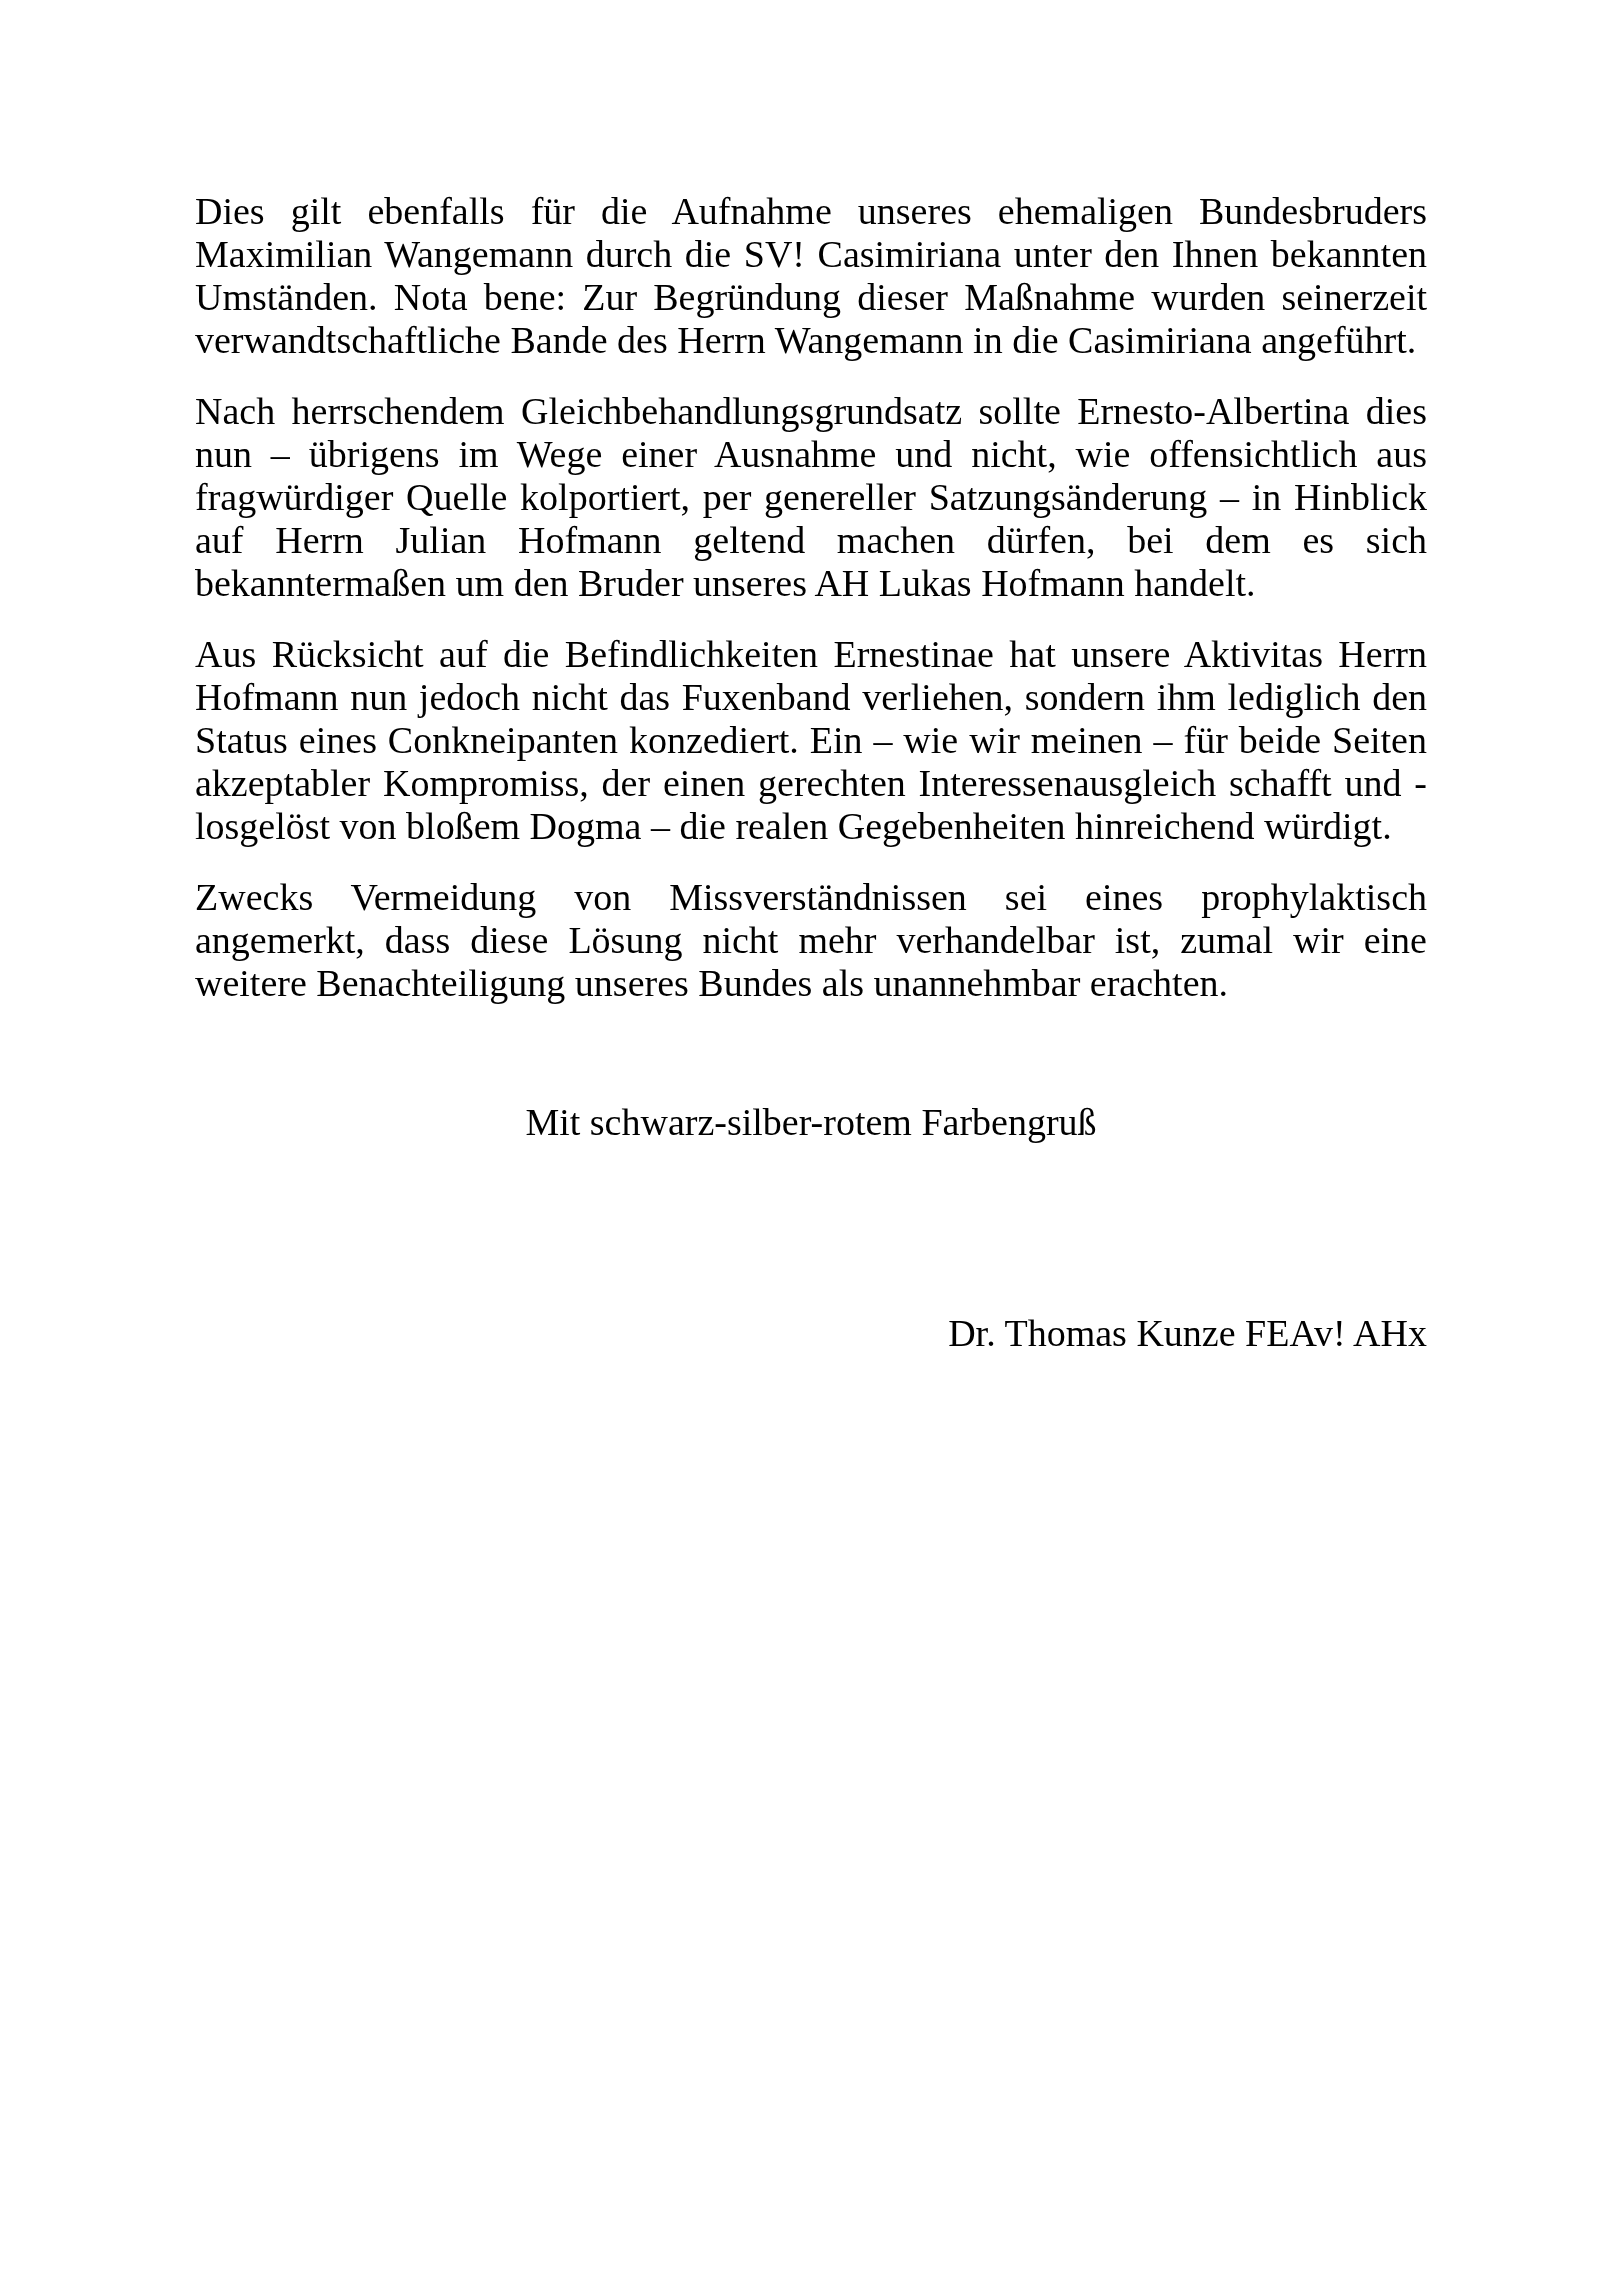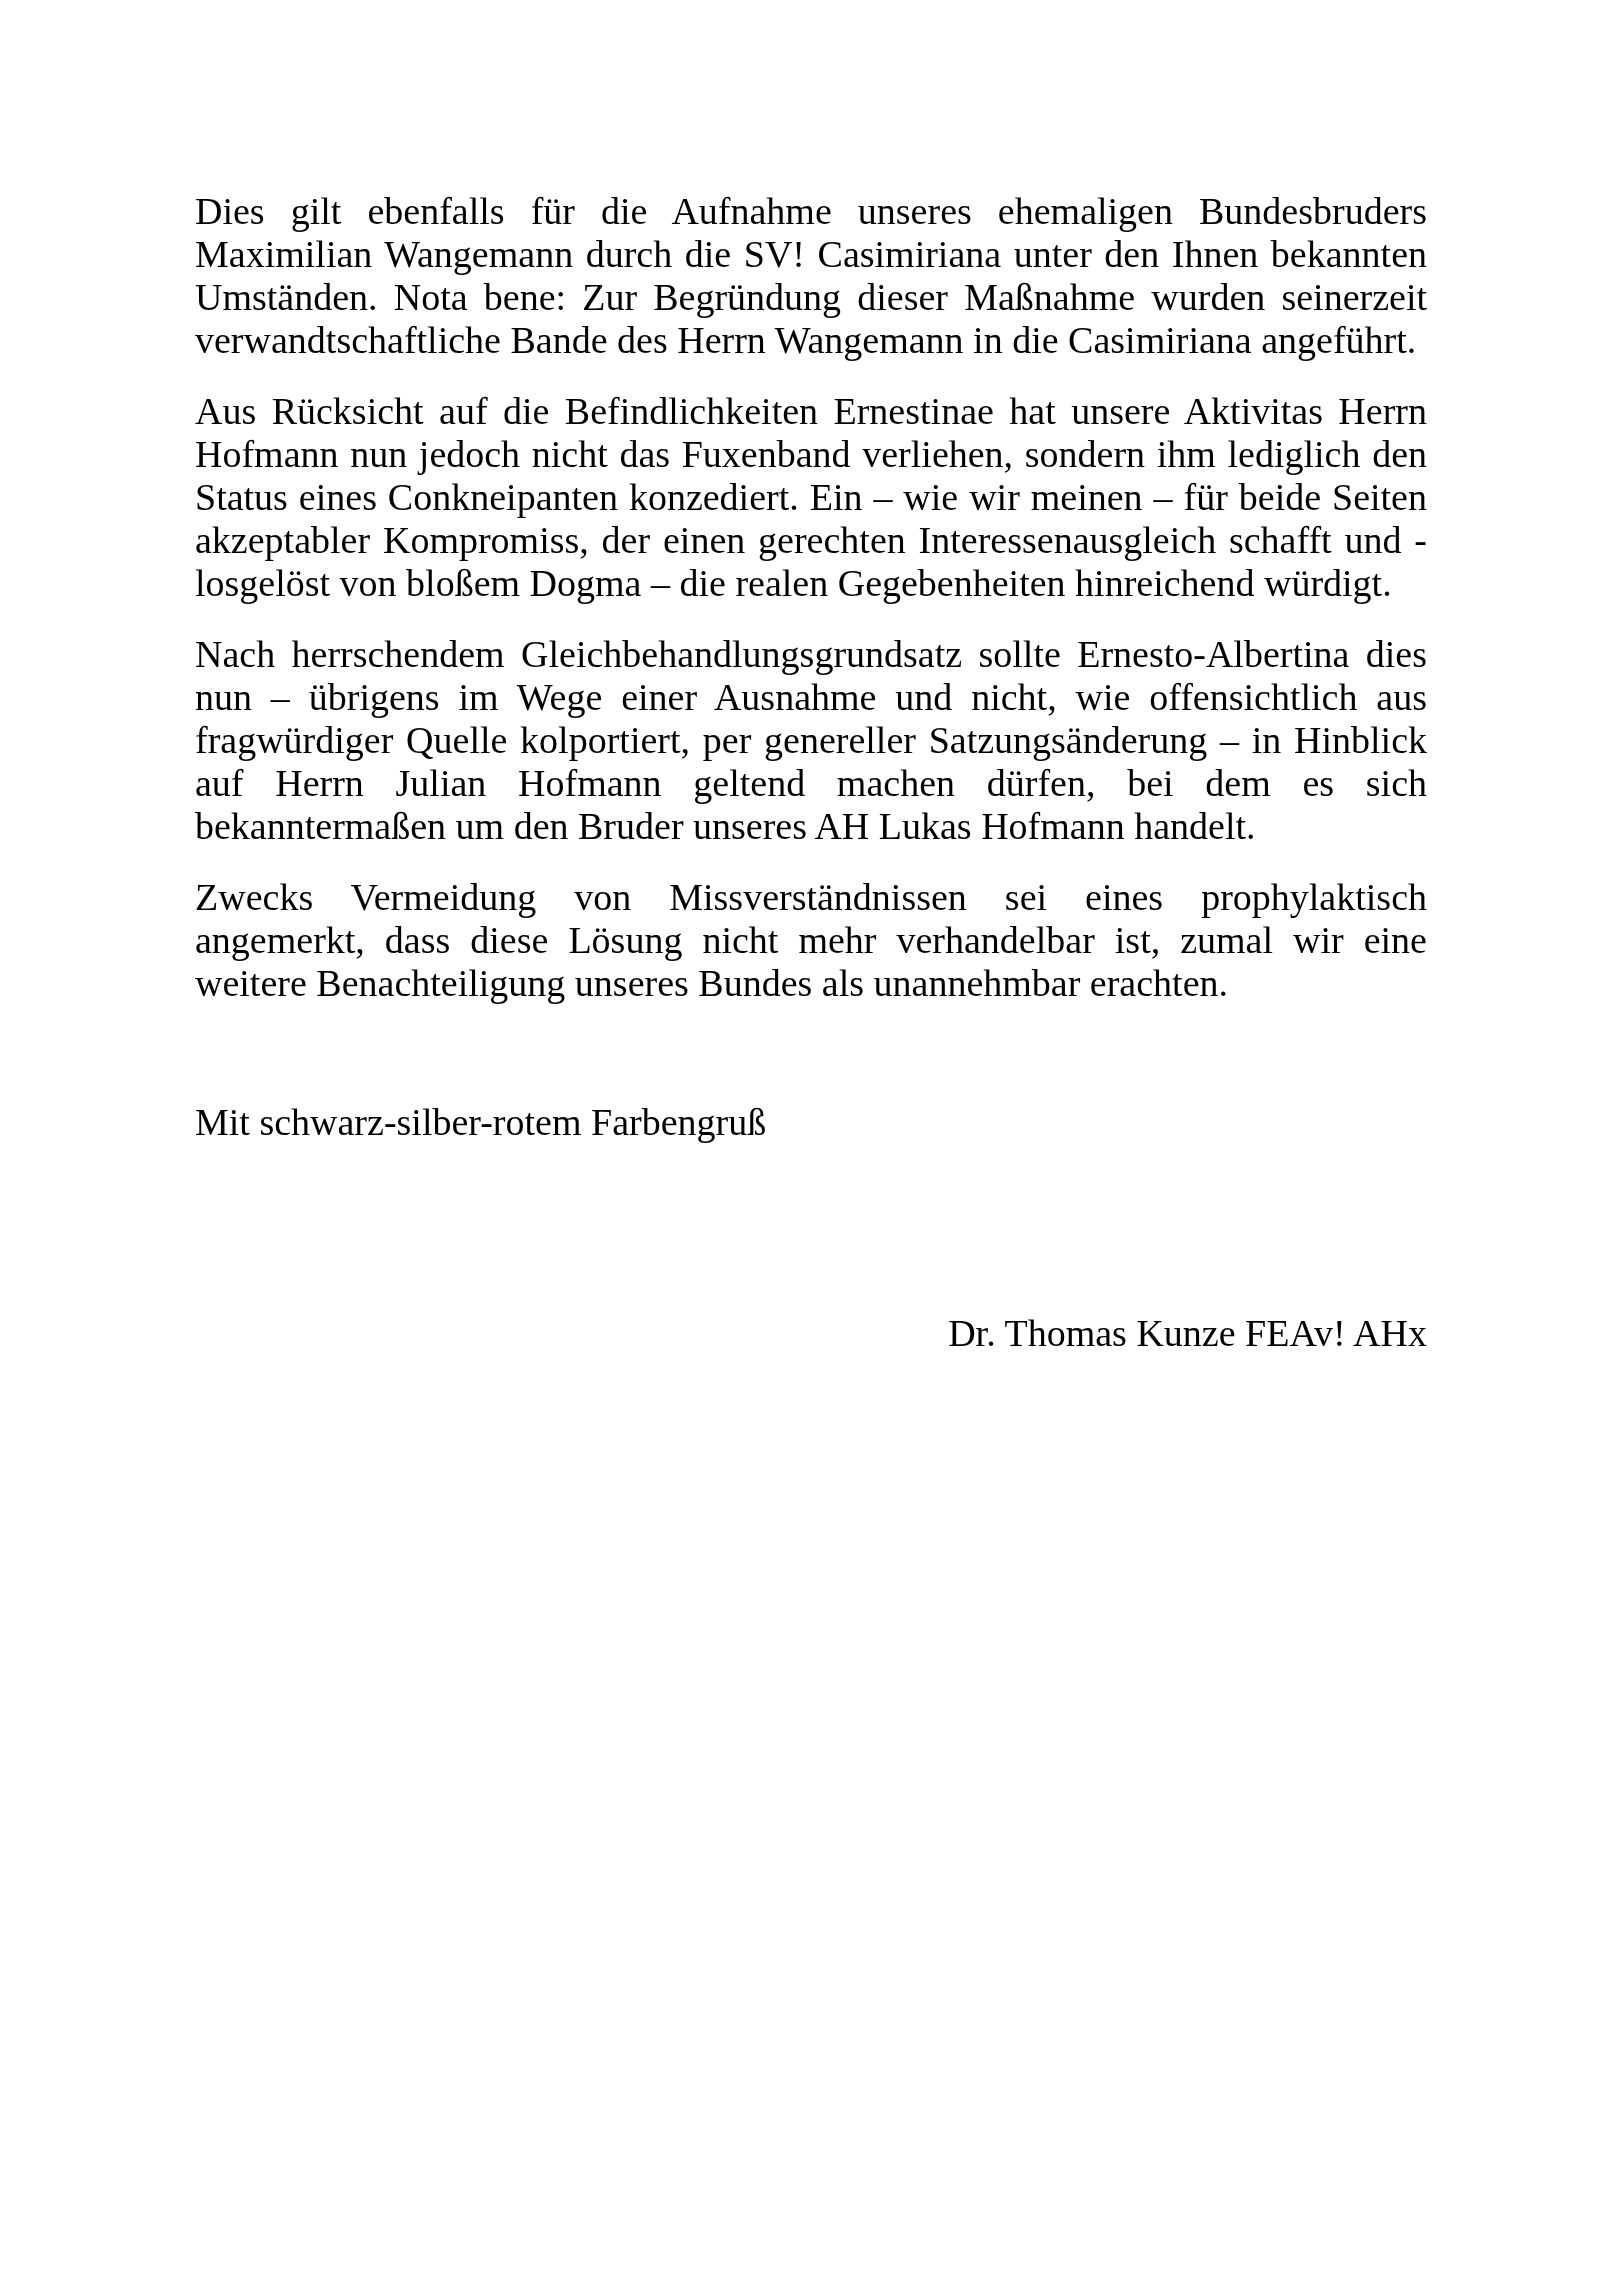--- a/index.html
+++ b/index.html
@@ -20,33 +20,33 @@
     padding: 190px 196px 0 195px;
     overflow: hidden;
   }
   .body-text p {
     margin: 0 0 28px 0;
     text-align: justify;
     text-justify: inter-word;
   }
   .closing {
     margin: 96px 0 16px 0;
-    text-align: left;
+    text-align: center;
   }
   .signature {
     margin: 168px 0 0 0;
     text-align: right;
   }
 </style>
 </head>
 <body>
 
 <div class="page">
   <div class="body-text">
     <p>Dies gilt ebenfalls für die Aufnahme unseres ehemaligen Bundesbruders Maximilian Wangemann durch die SV! Casimiriana unter den Ihnen bekannten Umständen. Nota bene: Zur Begründung dieser Maßnahme wurden seinerzeit verwandtschaftliche Bande des Herrn Wangemann in die Casimiriana angeführt.</p>
+    <p>Nach herrschendem Gleichbehandlungsgrundsatz sollte Ernesto-Albertina dies nun – übrigens im Wege einer Ausnahme und nicht, wie offensichtlich aus fragwürdiger Quelle kolportiert, per genereller Satzungsänderung – in Hinblick auf Herrn Julian Hofmann geltend machen dürfen, bei dem es sich bekanntermaßen um den Bruder unseres AH Lukas Hofmann handelt.</p>
     <p>Aus Rücksicht auf die Befindlichkeiten Ernestinae hat unsere Aktivitas Herrn Hofmann nun jedoch nicht das Fuxenband verliehen, sondern ihm lediglich den Status eines Conkneipanten konzediert. Ein – wie wir meinen – für beide Seiten akzeptabler Kompromiss, der einen gerechten Interessenausgleich schafft und - losgelöst von bloßem Dogma – die realen Gegebenheiten hinreichend würdigt.</p>
-    <p>Nach herrschendem Gleichbehandlungsgrundsatz sollte Ernesto-Albertina dies nun – übrigens im Wege einer Ausnahme und nicht, wie offensichtlich aus fragwürdiger Quelle kolportiert, per genereller Satzungsänderung – in Hinblick auf Herrn Julian Hofmann geltend machen dürfen, bei dem es sich bekanntermaßen um den Bruder unseres AH Lukas Hofmann handelt.</p>
     <p>Zwecks Vermeidung von Missverständnissen sei eines prophylaktisch angemerkt, dass diese Lösung nicht mehr verhandelbar ist, zumal wir eine weitere Benachteiligung unseres Bundes als unannehmbar erachten.</p>
   </div>
   <p class="closing">Mit schwarz-silber-rotem Farbengruß</p>
   <p class="signature">Dr. Thomas Kunze FEAv! AHx</p>
 </div>
 
 
 </body></html>

